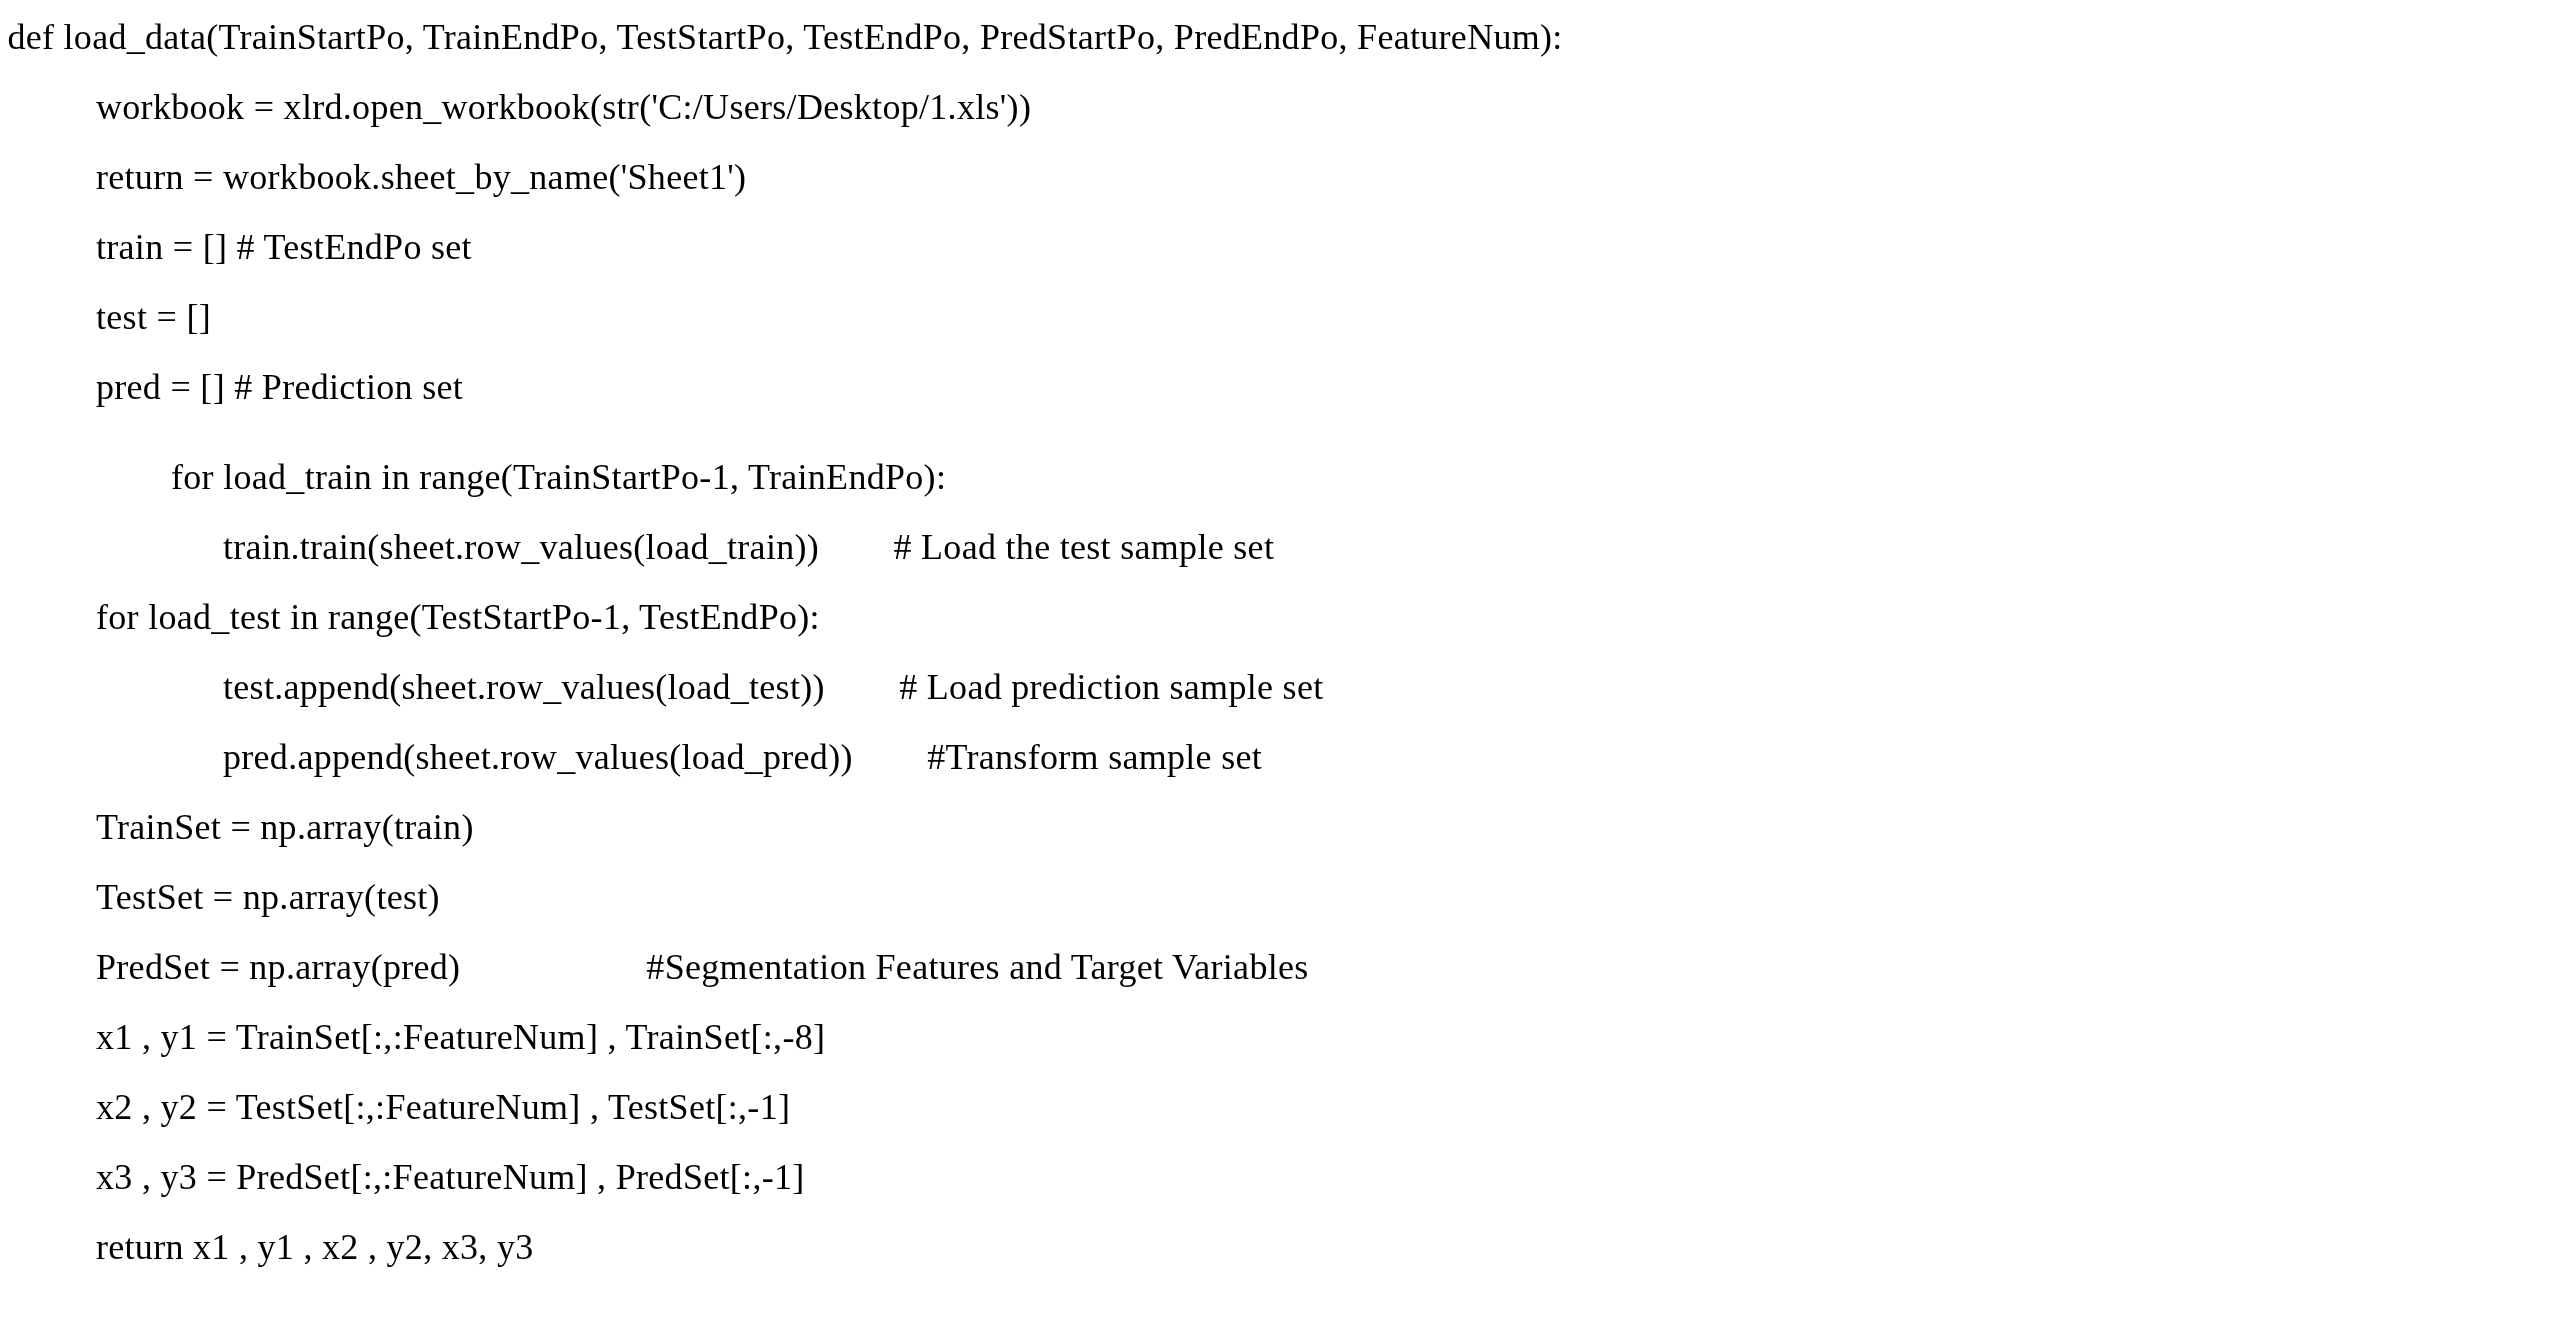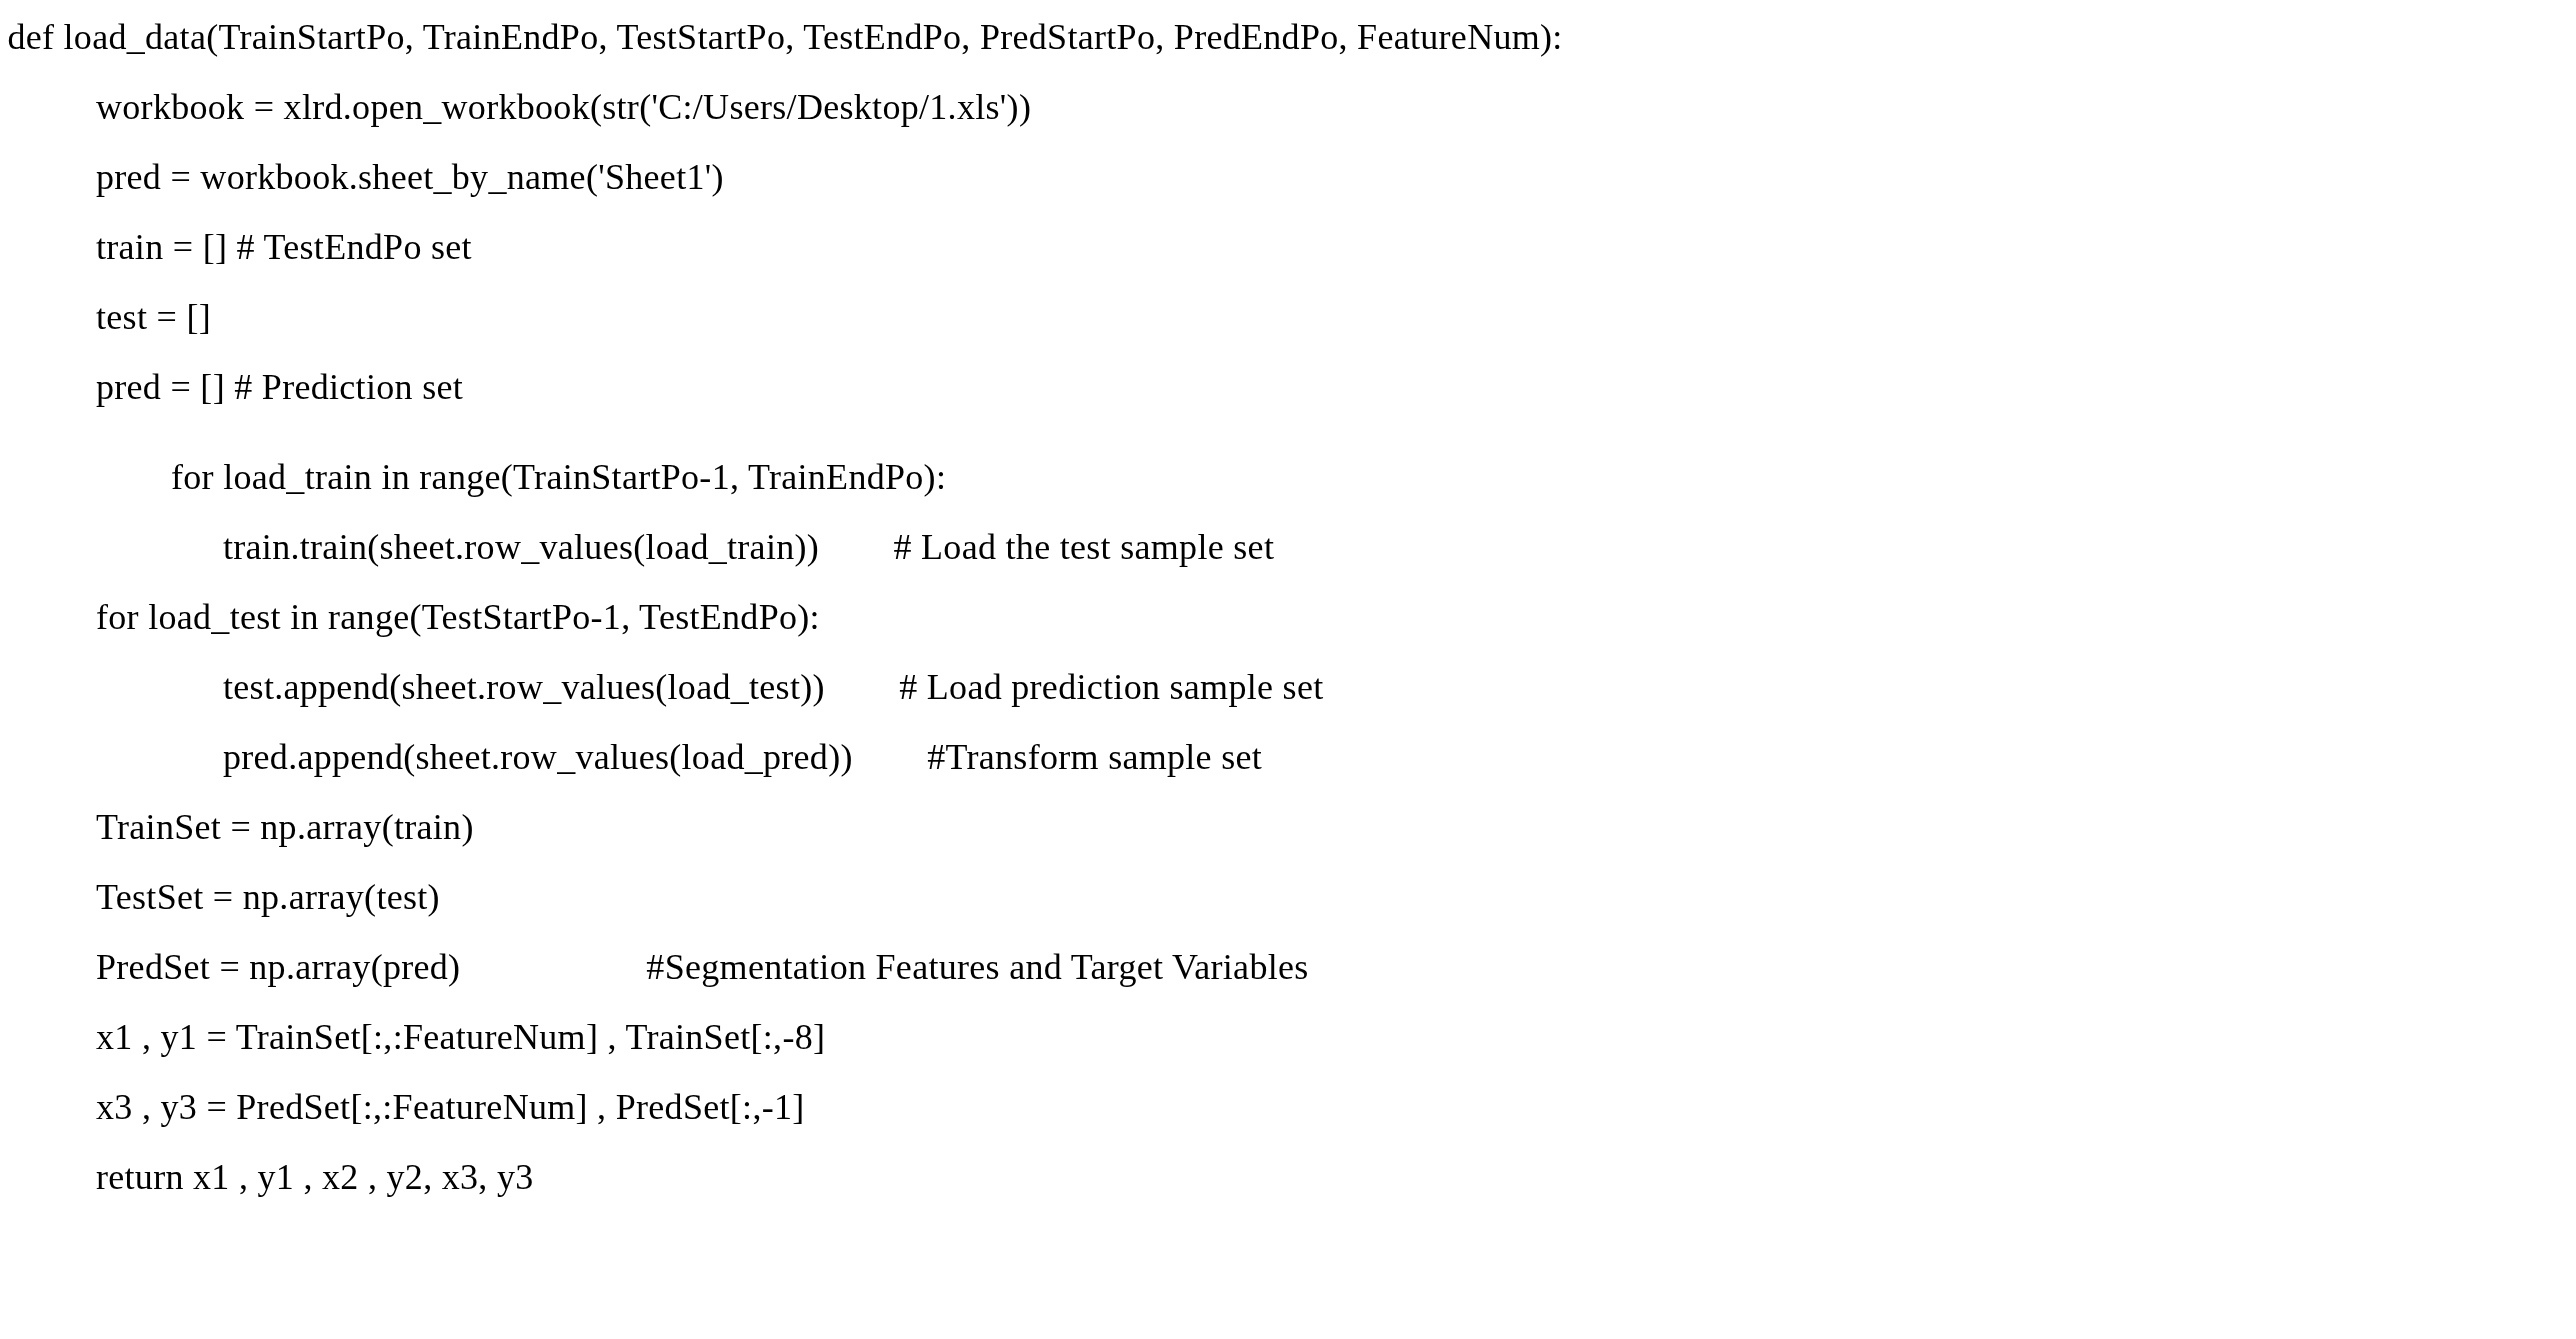--- a/index.html
+++ b/index.html
@@ -39,30 +39,31 @@
   }
 </style>
 </head>
 <body>
 
 <main class="page">
   <section class="code-listing" id="code-block">
 
   <div class="code-line indent-0"><span class="code-text">def load_data(TrainStartPo, TrainEndPo, TestStartPo, TestEndPo, PredStartPo, PredEndPo, FeatureNum):</span></div>
       <div class="code-line indent-1"><span class="code-text">workbook = xlrd.open_workbook(str('C:/Users/Desktop/1.xls'))</span></div>
-      <div class="code-line indent-1"><span class="code-text">pred = workbook.sheet_by_name('Sheet1')</span></div>
+      <div class="code-line indent-1"><span class="code-text">return = workbook.sheet_by_name('Sheet1')</span></div>
       <div class="code-line indent-1"><span class="code-text">train = []</span><span class="code-comment"> # TestEndPo set</span></div>
       <div class="code-line indent-1"><span class="code-text">test = []</span></div>
       <div class="code-line indent-1"><span class="code-text">pred = []</span><span class="code-comment"> # Prediction set</span></div>
       <div class="code-line indent-2"><span class="code-text">for load_train in range(TrainStartPo-1, TrainEndPo):</span></div>
       <div class="code-line indent-3"><span class="code-text">train.train(sheet.row_values(load_train))</span><span class="code-comment">        # Load the test sample set</span></div>
       <div class="code-line indent-1"><span class="code-text">for load_test in range(TestStartPo-1, TestEndPo):</span></div>
       <div class="code-line indent-3"><span class="code-text">test.append(sheet.row_values(load_test))</span><span class="code-comment">        # Load prediction sample set</span></div>
       <div class="code-line indent-3"><span class="code-text">pred.append(sheet.row_values(load_pred))</span><span class="code-comment">        #Transform sample set</span></div>
       <div class="code-line indent-1"><span class="code-text">TrainSet = np.array(train)</span></div>
       <div class="code-line indent-1"><span class="code-text">TestSet = np.array(test)</span></div>
       <div class="code-line indent-1"><span class="code-text">PredSet = np.array(pred)</span><span class="code-comment">                    #Segmentation Features and Target Variables</span></div>
       <div class="code-line indent-1"><span class="code-text">x1 , y1 = TrainSet[:,:FeatureNum] , TrainSet[:,-8]</span></div>
+      <div class="code-line indent-1"><span class="code-text">x2 , y2 = TestSet[:,:FeatureNum] , TestSet[:,-1]</span></div>
       <div class="code-line indent-1"><span class="code-text">x3 , y3 = PredSet[:,:FeatureNum] , PredSet[:,-1]</span></div>
       <div class="code-line indent-1"><span class="code-text">return x1 , y1 , x2 , y2, x3, y3</span></div>
     </section>
 </main>
 
 
 </body></html>

